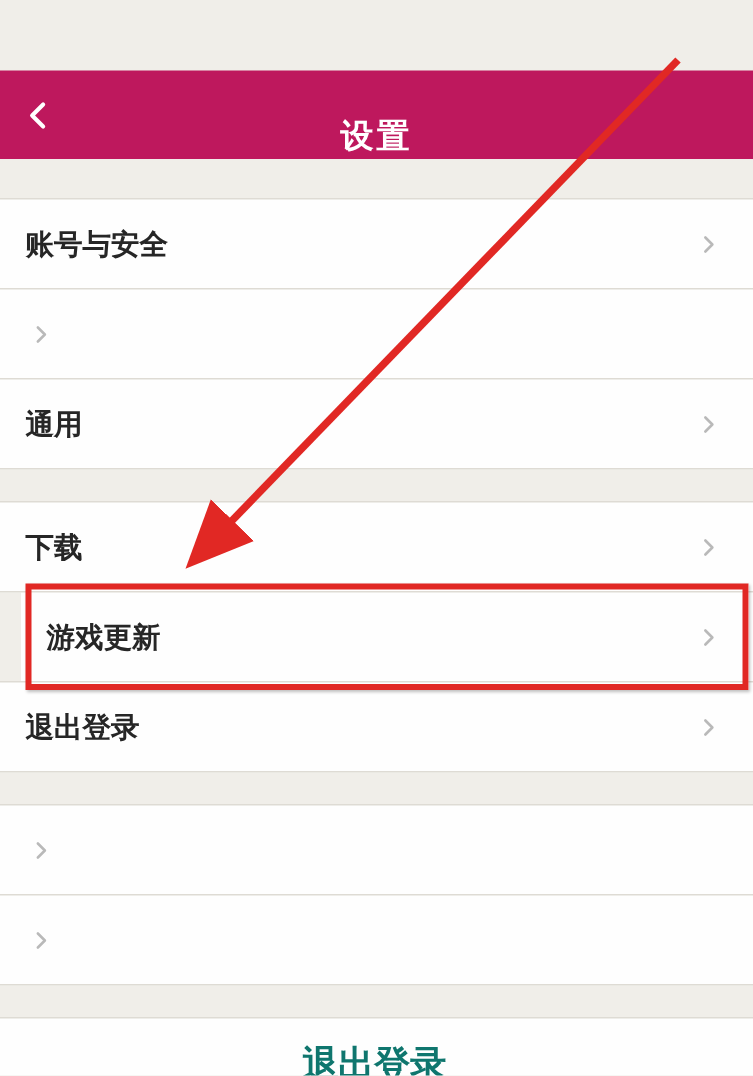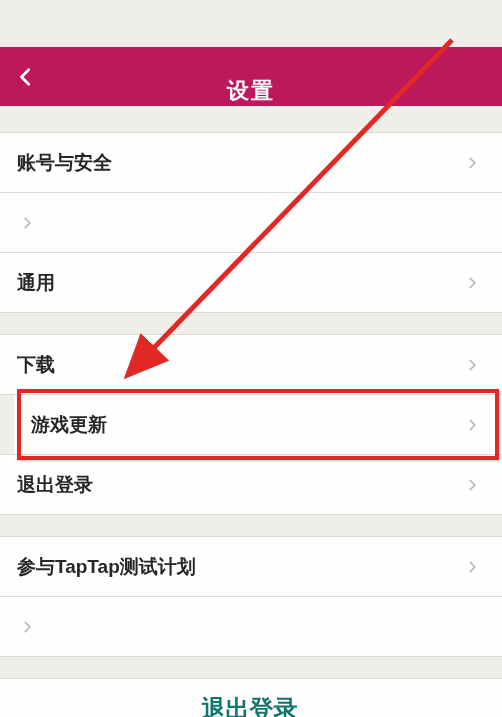--- a/index.html
+++ b/index.html
@@ -148,21 +148,20 @@
   <span class="chev">
       <svg width="14" height="14" viewBox="0 0 24 24" fill="none" stroke="#777" stroke-width="3" stroke-linecap="round" stroke-linejoin="round">
         <polyline points="9 4 17 12 9 20"></polyline>
       </svg>
     </span>
 </div>
 
 <div class="gap-small"></div>
 
 <div class="row">
-  <span class="label">参与TapTap测试计划</span>
   <span class="chev">
       <svg width="14" height="14" viewBox="0 0 24 24" fill="none" stroke="#777" stroke-width="3" stroke-linecap="round" stroke-linejoin="round">
         <polyline points="9 4 17 12 9 20"></polyline>
       </svg>
     </span>
 </div>
 <div class="row">
   <span class="chev">
       <svg width="14" height="14" viewBox="0 0 24 24" fill="none" stroke="#777" stroke-width="3" stroke-linecap="round" stroke-linejoin="round">
         <polyline points="9 4 17 12 9 20"></polyline>

